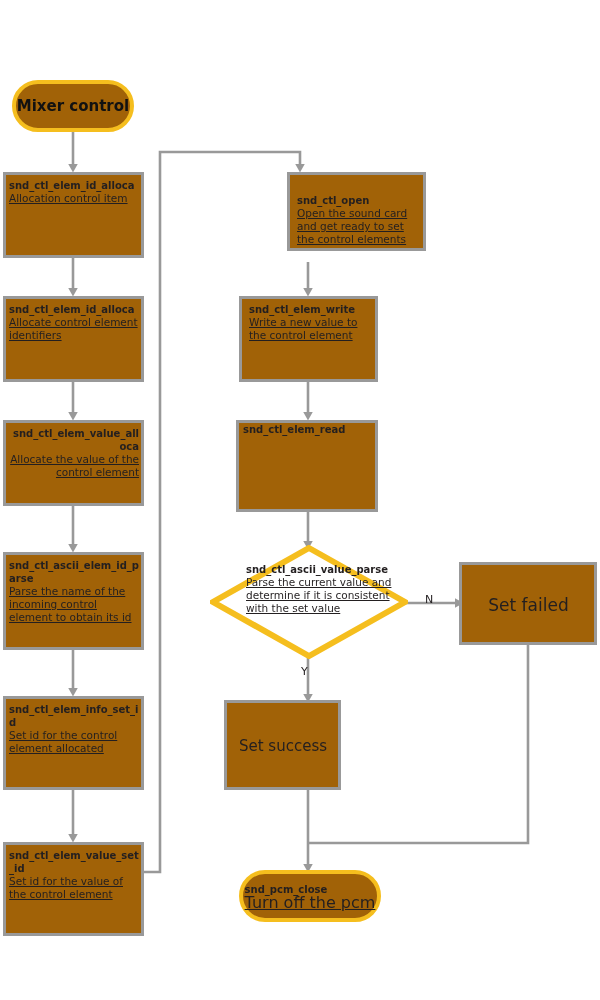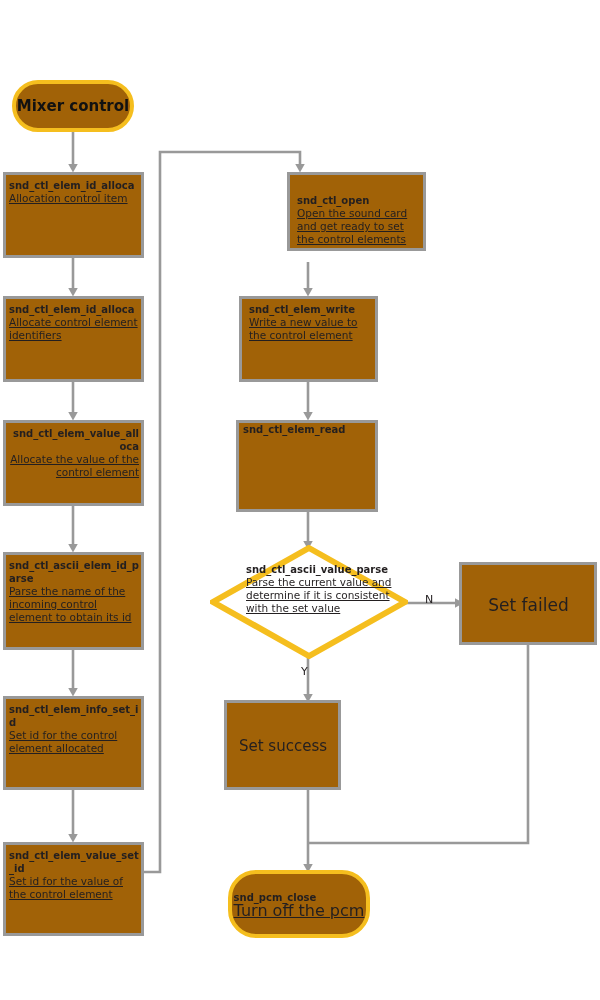--- a/index.html
+++ b/index.html
@@ -228,20 +228,20 @@
   <div class="edge-label" style="left:301px; top:665px;"><span>Y</span></div>
 
   <div class="node proc centered" style="left:459px; top:562px; width:138px; height:83px;">
     <span class="plain-label">Set failed</span>
   </div>
 
   <div class="node proc centered" style="left:224px; top:700px; width:117px; height:90px;">
     <span class="big-label">Set success</span>
   </div>
 
-  <div class="node term" style="left:228px; top:870px; width:142px; height:68px;">
+  <div class="node term" style="left:239px; top:870px; width:142px; height:52px;">
     <div class="term-text" style="text-align:left;">
       <div class="title" style="word-break:normal;">snd_pcm_close</div>
       <div class="desc">Turn off the pcm</div>
     </div>
   </div>
 
 </div>
 
 </body></html>

